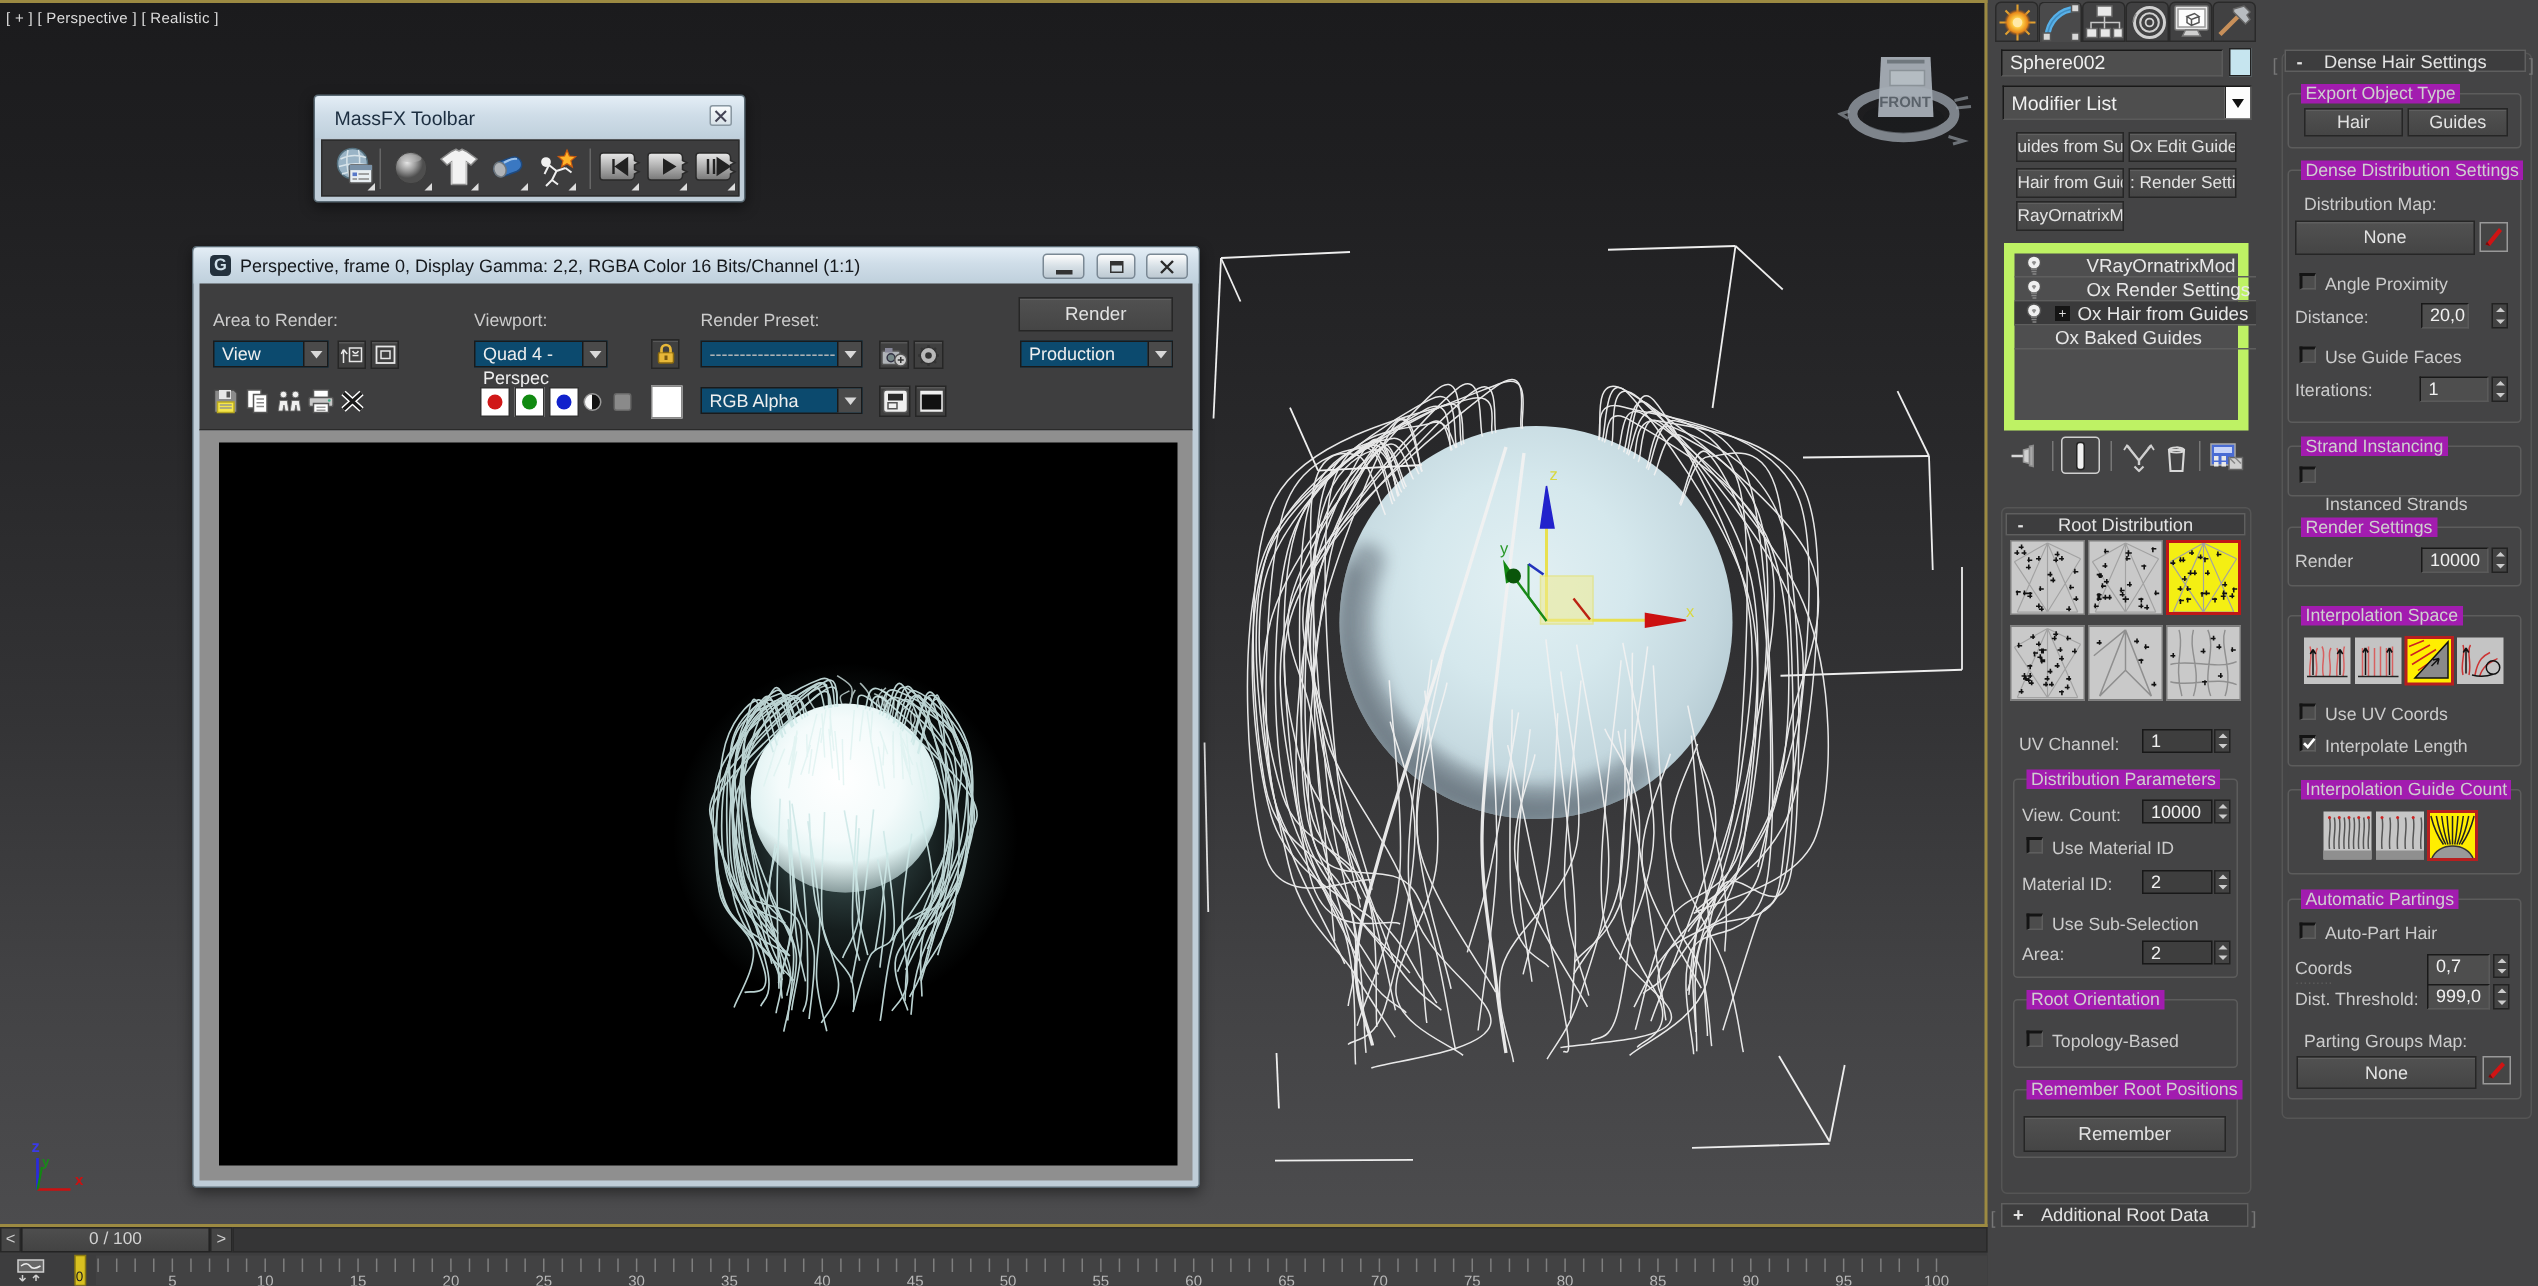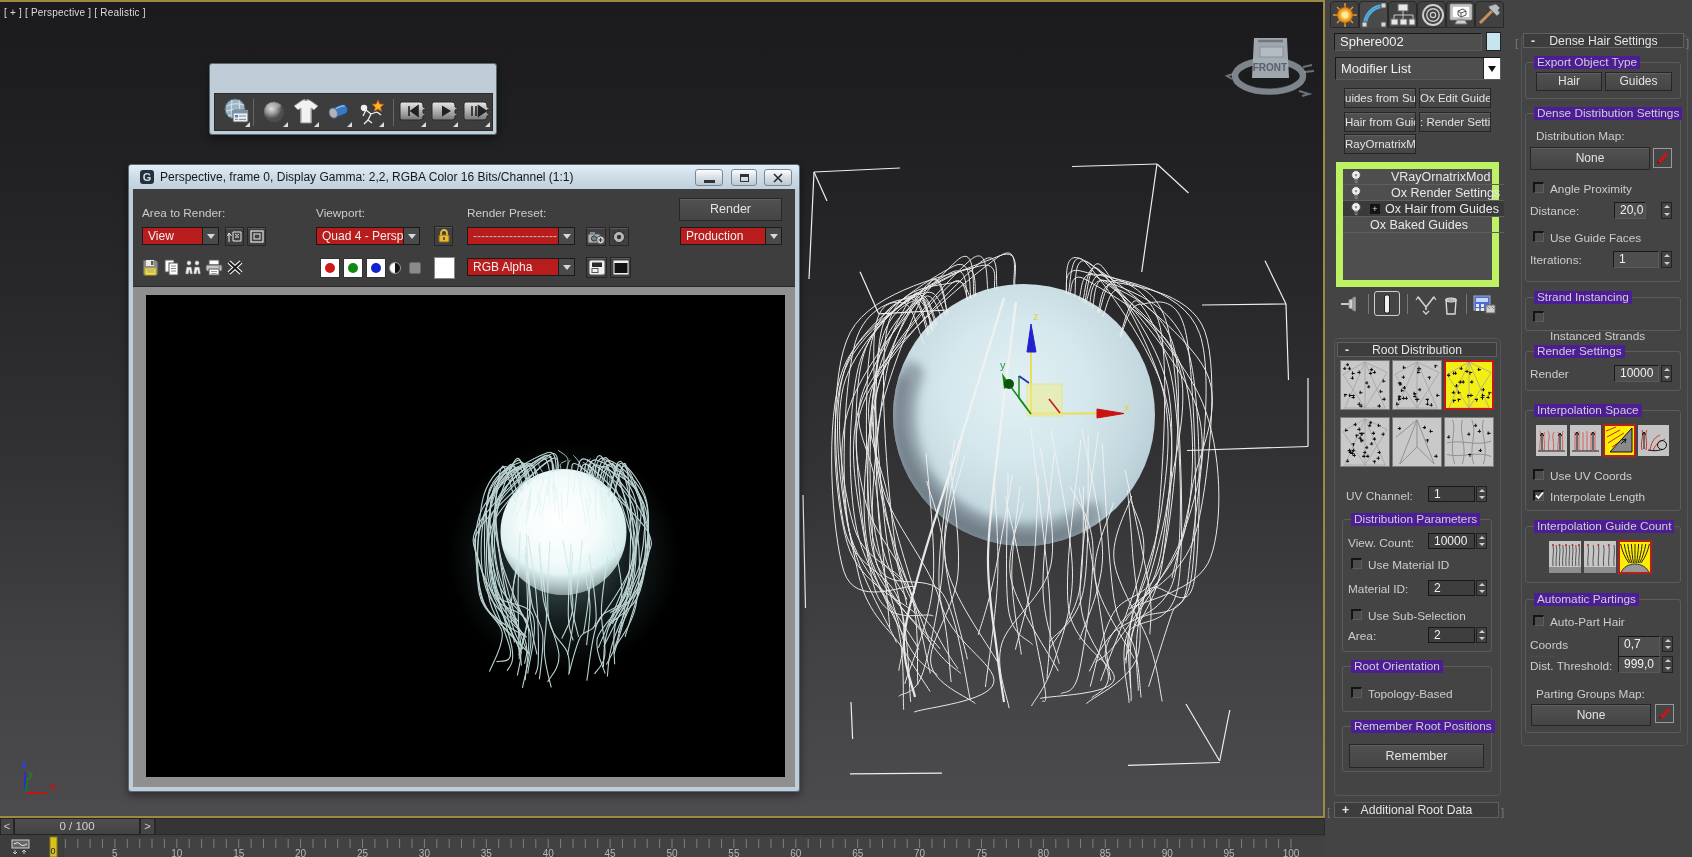--- a/index.html
+++ b/index.html
@@ -10,25 +10,25 @@
 .panel{position:absolute;background:#444445;color:#d6d6d6;font-size:12px}
 .btn{position:absolute;background:linear-gradient(#515151,#454545);border:1px solid #262626;box-shadow:inset 0 1px 0 #5f5f5f;color:#e2e2e2;text-align:center;overflow:hidden;white-space:nowrap}
 .fld{position:absolute;background:#4e4e4e;border:1px solid #191919;border-bottom-color:#5a5a5a;border-right-color:#5a5a5a;color:#f0f0f0;padding-left:5px;overflow:hidden}
 .fld2{position:absolute;background:#3e3e3e;border:1px solid #181818;color:#f0f0f0;padding-left:5px}
 .spin{position:absolute;width:11px;background:#434343;border:1px solid #222}
 .spin:before{content:"";position:absolute;left:1.5px;top:2px;border-left:3px solid transparent;border-right:3px solid transparent;border-bottom:3.5px solid #cccccc}
 .spin:after{content:"";position:absolute;left:1.5px;bottom:2px;border-left:3px solid transparent;border-right:3px solid transparent;border-top:3.5px solid #cccccc}
 .cb{position:absolute;width:11px;height:11px;background:#4c4c4c;border-top:2px solid #141414;border-left:2px solid #141414;border-right:1px solid #5e5e5e;border-bottom:1px solid #5e5e5e}
 .cb.on{background:#4c4c4c;color:#fff;font-size:12px;line-height:9px;text-align:center;font-weight:bold}
 .gbox{position:absolute;border:1px solid #5c5c5c;border-radius:3px}
-.glab{position:absolute;background:#4c1d95;padding:0 3px;color:#cfcfcf;font-size:11.8px;line-height:13px}
+.glab{position:absolute;background:#a21caf;padding:0 3px;color:#cfcfcf;font-size:11.8px;line-height:13px}
 .roll{position:absolute;background:#3d3d3e;border:1px solid #5f5f5f;color:#e4e4e4;font-size:12.2px;text-align:center;line-height:15px}
 .roll .pm{position:absolute;left:7px;top:0;font-weight:bold}
 .lbl{position:absolute;color:#cccccc;font-size:11.8px;white-space:nowrap}
-.combo{position:absolute;background:#b91c1c;border:1px solid #1a1a1a;color:#efefef;font-size:12px;padding-left:5px;line-height:16px}
+.combo{position:absolute;background:#0c4a6e;border:1px solid #1a1a1a;color:#efefef;font-size:12px;padding-left:5px;line-height:16px}
 .combo .ar{position:absolute;right:0;top:0;bottom:0;width:16px;background:#4a4a4a;border-left:1px solid #1a1a1a}
 .combo .ar:before{content:"";position:absolute;left:4px;top:6px;border-left:4px solid transparent;border-right:4px solid transparent;border-top:5px solid #d8d8d8}
 .tl svg{display:block}
 .tl.sel svg{outline:2px solid #c01818;outline-offset:-2px}
 .ibtn{position:absolute;background:#404040;border:1px solid #262626;box-shadow:inset 0 1px 0 #585858;display:flex;align-items:center;justify-content:center}
 .wbtn{position:absolute;width:29px;height:17px;background:linear-gradient(#fdfdfd,#d7e0e6 50%,#bdc9d2);border:1px solid #7a8894;border-radius:3px;color:#222;display:flex;align-items:center;justify-content:center}
 </style></head><body>
 <div id="viewport">
     <div id="hud">[ + ] [ Perspective ] [ Realistic ]</div>
     <svg class="abs" style="left:1225px;top:28px" width="100" height="80" viewBox="0 0 100 80">
@@ -323,20 +323,28 @@
       <rect x="50" y="19" width="7" height="20" fill="#d8c020" stroke="#8a7a10"></rect>
       <text x="53" y="36" font-size="9" fill="#222" text-anchor="middle">0</text>
       <g stroke="#cfcfcf" fill="none">
         <rect x="12" y="22" width="17" height="8" fill="#666"></rect>
         <path d="M14,26 q4,-3 6,0 t7,0" stroke="#eee"></path>
         <path d="M15,32 v4 M15,36 l-2,-2 M15,36 l2,-2 M24,36 v-4 M24,32 l-2,2 M24,32 l2,2"></path>
       </g>
     </svg>
   </div>
 <div class="win" style="left:209px;top:63px;width:288px;height:72px">
+    <div class="titlebar" style="height:28px">
+      <span style="position:absolute;left:13px;top:7px;color:#1c2e40;font-size:13px">MassFX Toolbar</span>
+      <div class="abs" style="right:8px;top:6px;width:15px;height:14px;background:linear-gradient(#fafcfd,#d8e2e8);border:1px solid #8a98a2;border-radius:2px;display:flex;align-items:center;justify-content:center">
+        <svg width="9" height="9" viewBox="0 0 9 9">
+          <path d="M1,1 L8,8 M8,1 L1,8" stroke="#445" stroke-width="1.4"></path>
+        </svg>
+      </div>
+    </div>
     <div class="abs" style="left:4px;top:29px;width:279px;height:38px;background:#3d3d3e;border:1px solid #2c2c2c">
       <div class="abs" style="left:8px;top:4px"><svg width="27" height="27" viewBox="0 0 27 27">
           <circle cx="12" cy="11" r="10" fill="#9ab4c6" stroke="#54707e"></circle>
           <path d="M4,8 Q12,4 21,7 M3,13 Q12,10 22,12 M5,18 Q13,15 21,17 M9,2 Q7,11 10,20 M16,2 Q18,11 15,20" stroke="#d8e4ea" fill="none" stroke-width="1"></path>
           <rect x="10" y="12" width="15" height="12" rx="1" fill="#e8eef2" stroke="#555"></rect>
           <rect x="10" y="12" width="15" height="3.4" fill="#7a92a8"></rect>
           <rect x="12" y="17" width="3" height="2.4" fill="#5878c8"></rect>
           <path d="M16,18 l7,0 M12,21.4 l3,0 M16,21.4 l7,0" stroke="#888"></path>
         </svg></div>
       <div class="abs" style="left:30px;top:28px;width:0;height:0;border-left:5px solid transparent;border-bottom:5px solid #ddd"></div>
@@ -444,21 +452,21 @@
           <path d="M6,3 h8 v9 h-8 Z" fill="none" stroke="#e8e8e8"></path>
           <path d="M8,5 q2,3 4,0 M8,8 h4" stroke="#e8e8e8" fill="none"></path>
         </svg>
       </div>
       <div class="ibtn" style="left:114px;top:38px;width:19px;height:19px">
         <svg width="16" height="15" viewBox="0 0 16 15">
           <rect x="2" y="2" width="12" height="11" fill="none" stroke="#e8e8e8" stroke-width="1.2"></rect>
           <rect x="5" y="5" width="6" height="5" fill="none" stroke="#e8e8e8"></rect>
         </svg>
       </div>
-      <div class="combo" style="left:183px;top:38px;width:104px;height:18px">Quad 4 - Perspec<span class="ar"></span></div>
+      <div class="combo" style="left:183px;top:38px;width:89px;height:18px">Quad 4 - Perspec<span class="ar"></span></div>
       <div class="ibtn" style="left:301px;top:37px;width:19px;height:20px">
         <svg width="14" height="16" viewBox="0 0 14 16">
           <rect x="2" y="7" width="10" height="7" rx="1" fill="#e8b838" stroke="#8a6a10"></rect>
           <path d="M4,7 V5 a3,3 0 0 1 6,0 V7" fill="none" stroke="#e8b838" stroke-width="1.8"></path>
           <rect x="6" y="9" width="2" height="3" fill="#7a5a10"></rect>
         </svg>
       </div>
       <div class="combo" style="left:334px;top:38px;width:108px;height:18px;color:#bbb">---------------------<span class="ar"></span></div>
       <div class="ibtn" style="left:453px;top:38px;width:20px;height:19px">
         <svg width="18" height="16" viewBox="0 0 18 16">

